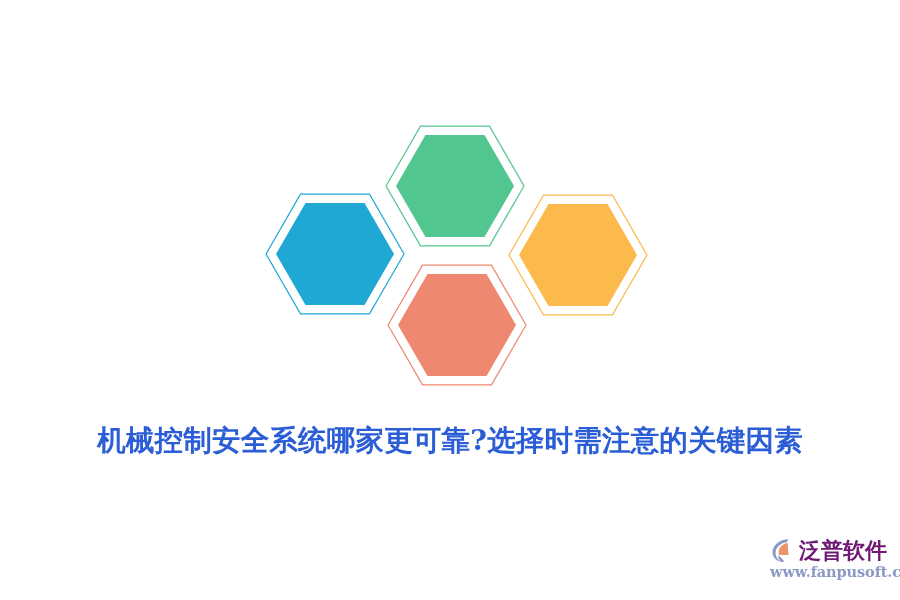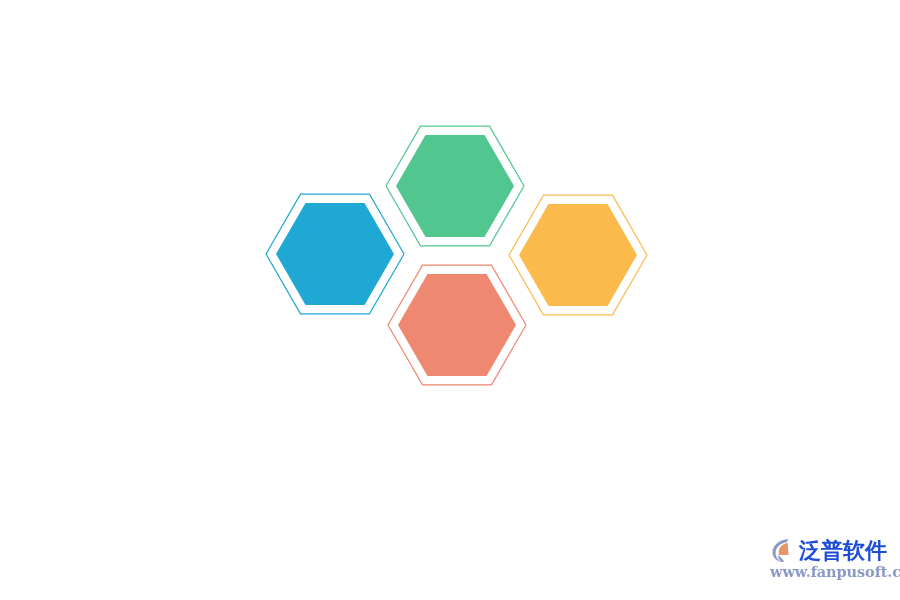--- a/index.html
+++ b/index.html
@@ -116,31 +116,32 @@
           <polygon points="647.0,255.0 612.5,314.8 543.5,314.8 509.0,255.0 543.5,195.2 612.5,195.2" fill="none" stroke="#fcba4d" stroke-width="1.2"></polygon>
           <polygon points="637.0,255.0 607.5,306.1 548.5,306.1 519.0,255.0 548.5,203.9 607.5,203.9" fill="#fcba4d"></polygon>
         </g>
         <g>
           <polygon points="526.0,325.0 491.5,384.8 422.5,384.8 388.0,325.0 422.5,265.2 491.5,265.2" fill="none" stroke="#ef8870" stroke-width="1.2"></polygon>
           <polygon points="516.0,325.0 486.5,376.1 427.5,376.1 398.0,325.0 427.5,273.9 486.5,273.9" fill="#ef8870"></polygon>
         </g>
       </svg>
   </div>
 
+  <div id="headline" style="color: rgb(43, 94, 214);">机械控制安全系统哪家更可靠?选择时需注意的关键因素</div>
 
   <div id="watermark">
     <div id="logo-row">
       <svg id="logo-mark" viewBox="0 0 30 30" xmlns="http://www.w3.org/2000/svg">
 
         <path d="M20.5 4.2 C11.5 4.2 4.5 10.4 4.5 17.2 C4.5 22.2 8.3 26.2 13.6 26.8
                  C9.9 25.2 7.6 22.0 7.6 18.1 C7.6 12.6 12.3 8.1 18.4 7.6 Z" fill="#8a9ac4"></path>
         <path d="M13.2 26.9 C14.4 27.0 15.4 26.9 16.4 26.6 L10.6 20.0
                  C10.3 21.0 10.3 22.2 10.6 23.2 Z" fill="#8a9ac4"></path>
 
         <path d="M19.8 8.0 C15.0 8.6 11.3 12.0 10.7 16.2 C10.5 17.6 10.7 18.9 11.3 20.0
                  L20.6 20.0 C20.6 20.0 20.0 13.8 19.8 8.0 Z" fill="#e8956a"></path>
       </svg>
-      <div id="logo-wordmark" style="color: #1d4ed8; text-align: right;">泛普软件</div>
+      <div id="logo-wordmark" style="color: #701a75; text-align: right;">泛普软件</div>
     </div>
     <div id="logo-url" style="color: rgb(138, 154, 196);">www.fanpusoft.com</div>
   </div>
 
 </div>
 
 </body></html>

